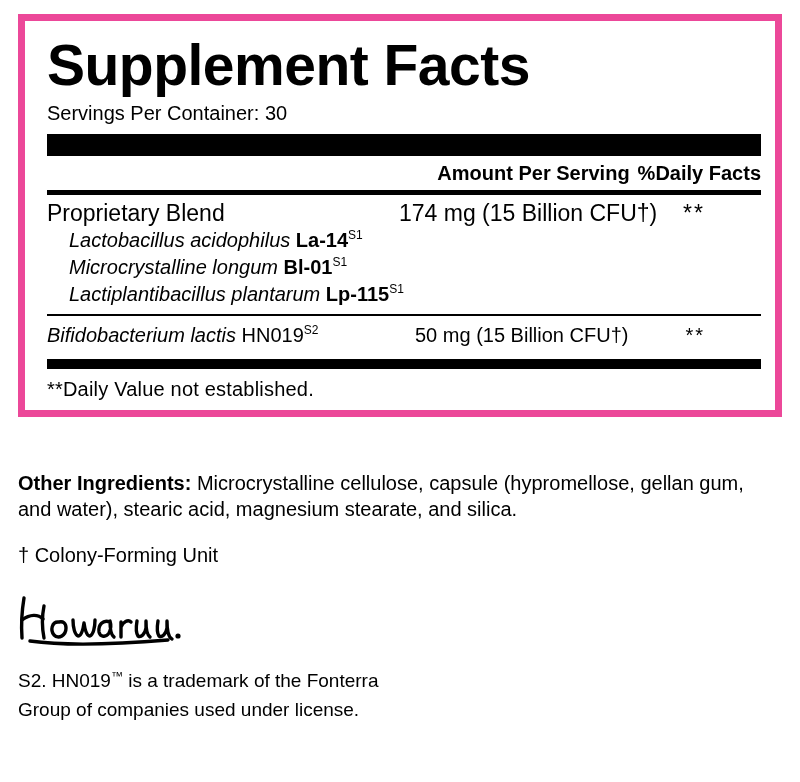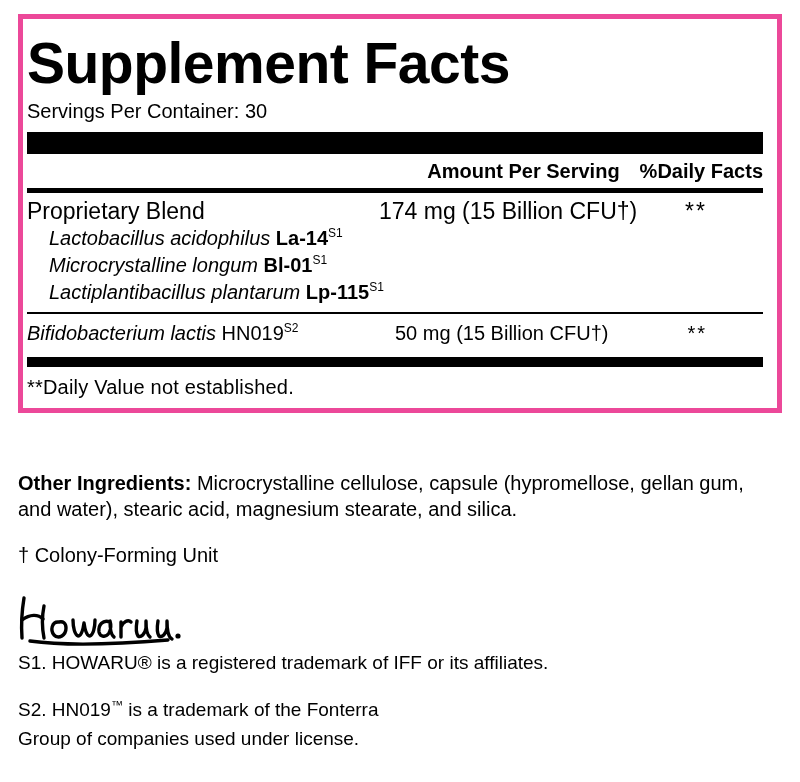--- a/index.html
+++ b/index.html
@@ -19,23 +19,23 @@
     width: 800px;
     height: 782px;
     box-sizing: border-box;
   }
   
   .panel {
     position: absolute;
     left: 18px;
     top: 14px;
     width: 764px;
-    border: 5px solid #ec4899;
+    border: 7px solid #ec4899;
     box-sizing: border-box;
-    padding: 0 14px 6px 4px;
+    padding: 0 14px 6px 22px;
   }
   .title {
     font-size: 57px;
     line-height: 68px;
     font-weight: bold;
     letter-spacing: -0.5px;
     margin: 10px 0 2px 0;
     white-space: nowrap;
   }
   .serving-line {
@@ -56,21 +56,21 @@
   .hdr-row {
     display: flex;
     justify-content: flex-end;
     align-items: baseline;
     font-size: 20px;
     font-weight: bold;
     line-height: 26px;
     padding: 4px 0 4px 0;
     white-space: nowrap;
   }
-  .hdr-amount { margin-right: 20px; }
+  .hdr-amount { margin-right: 8px; }
   .rule-thick {
     height: 5px;
     background: #000;
   }
   .rule-thin {
     height: 2px;
     background: #000;
   }
   .nutrient-block {
     padding: 5px 0 6px 0;
@@ -229,21 +229,20 @@
           <path d="M119 27 C118 33 118 39 120 42 C123 44 127 40 128 34 C128 30 128 28 128 27 C128 34 129 41 132 43"></path>
 
           <path d="M140 27 C139 33 139 39 141 42 C144 44 148 40 149 34 C149 30 149 28 149 27 C149 36 150 43 154 45"></path>
 
           <path d="M12 47 C40 51 90 51 150 46"></path>
         </g>
         <circle cx="160" cy="42" r="2.6" fill="#000"></circle>
       </svg>
     </div>
 
-    <div class="tm-line">S1. HOWARU® is a registered trademark of IFF or its affiliates.</div>
 
     <div class="tm-line second">
       <span>S2. HN019</span><span class="sm">™</span><span> is a trademark of the Fonterra</span>
     </div>
     <div class="tm-line">Group of companies used under license.</div>
 
   </div>
 </div>
 
 </body></html>

